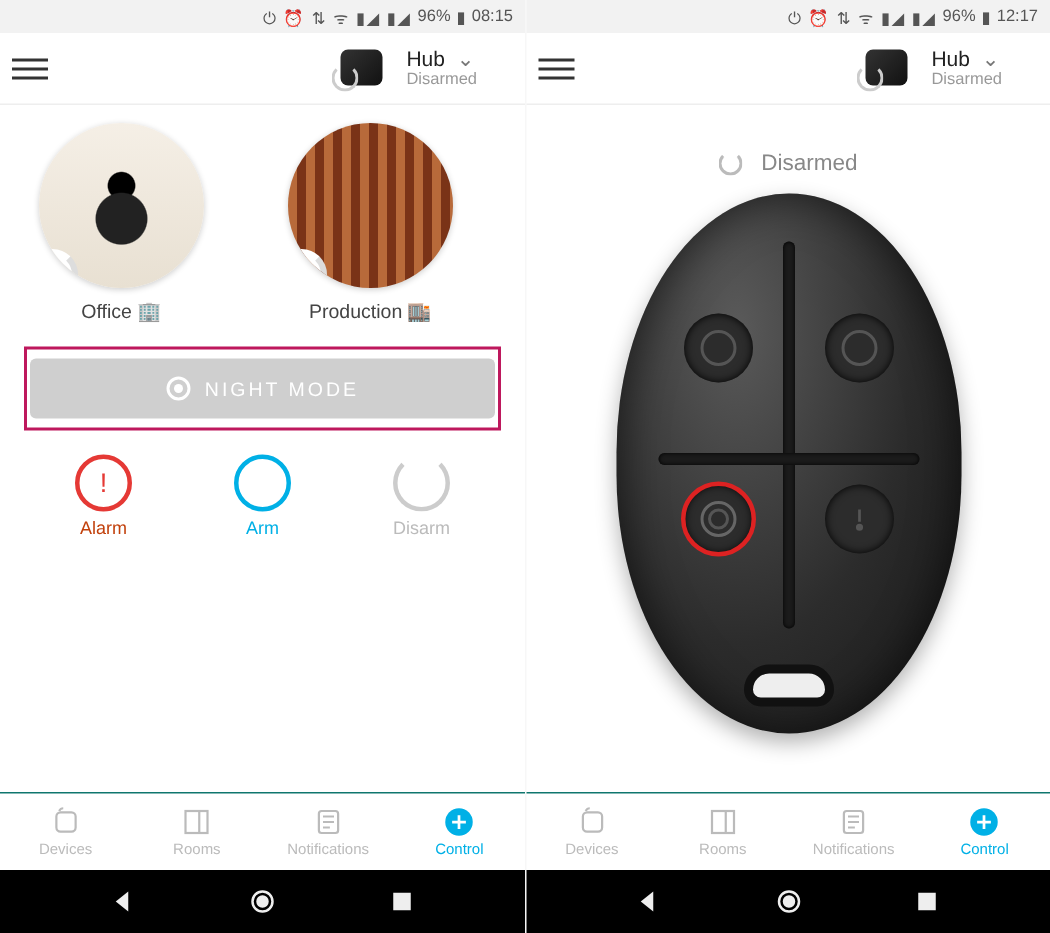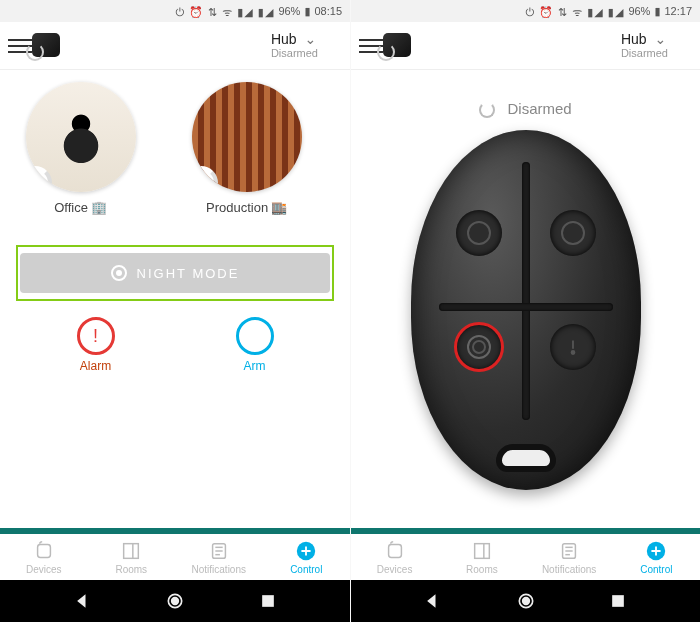--- a/index.html
+++ b/index.html
@@ -47,21 +47,21 @@
   .hamburger {
     width: 24px; height: 24px;
     display: flex; flex-direction: column; justify-content: center; gap: 4px;
     cursor: pointer;
   }
   .hamburger span { height: 2px; background:#333; }
   .hub-block {
     flex: 1;
     display: flex;
     align-items: center;
-    justify-content: space-between;
+    justify-content: flex-end;
     gap: 16px;
   }
   .hub-img {
     width: 28px; height: 24px;
     background: linear-gradient(135deg,#333,#111);
     border-radius: 5px;
     position: relative;
   }
   .hub-img::after {
     content:'';
@@ -101,21 +101,21 @@
     linear-gradient(90deg,#392c6a,#6b4d8a 50%,#392c6a),
     #2a2434;
     background-size:100% 100%, 100% 50%;
     background-position:0 0, 0 30%;
   }
   .wh-bg { background:
     repeating-linear-gradient(90deg,#b86a3a 0 6px,#7a3317 6px 12px),
     #3a2a18; }
 
   
-  .night-wrap { margin-top:30px; padding:6px 2px; border:2px solid #84cc16; }
+  .night-wrap { margin-top:16px; padding:6px 2px; border:2px solid #be185d; }
   .night-btn {
     width:100%; height:40px; border:none; border-radius:4px;
     background:#cfcfcf; color:#fff; font-size:13px; letter-spacing:2px;
     display:flex; align-items:center; justify-content:center; gap:10px;
   }
   .night-btn .dot {
     width:16px; height:16px; border:2px solid #fff; border-radius:50%;
     display:inline-flex; align-items:center; justify-content:center;
   }
   .night-btn .dot::after { content:''; width:6px;height:6px;border-radius:50%; background:#fff;}
@@ -127,21 +127,21 @@
   .alarm .act-icon { border-color:#e53935; color:#e53935; }
   .alarm .act-label { color:#c2410c; }
   .arm   .act-icon { border-color:#00b0e6; }
   .arm   .act-label { color:#00b0e6; }
   .disarm .act-icon { border-color:#ccc; color:#ccc; border-top-color:transparent;}
   .disarm .act-label { color:#bbb; }
   .act-label { font-size:12px; }
 
   
   .tabs {
-    height:52px; border-top:6px solid #0f766e;
+    height:52px; border-top:1px solid #0f766e;
     display:flex; justify-content:space-around; align-items:center;
   }
   .tab { text-align:center; color:#bbb; font-size:10px; cursor:pointer; flex:1;}
   .tab svg { width:22px; height:22px; display:block; margin:0 auto 2px;}
   .tab.active { color:#00b0e6; }
   .tab .t-icon { display:flex; justify-content:center; }
 
   
   .nav {
     height:42px; background:#000; display:flex; justify-content:space-evenly; align-items:center;
@@ -235,20 +235,24 @@
 
     <div class="actions">
       <div class="alarm">
         <div class="act-icon">!</div>
         <div class="act-label">Alarm</div>
       </div>
       <div class="arm">
         <div class="act-icon"></div>
         <div class="act-label">Arm</div>
       </div>
+      <div class="disarm">
+        <div class="act-icon"></div>
+        <div class="act-label">Disarm</div>
+      </div>
     </div>
   </div>
 
   <div class="tabs">
     <div class="tab">
       <div class="t-icon">
           <svg viewBox="0 0 24 24" fill="none" stroke="currentColor" stroke-width="1.6">
             <rect x="5" y="5" width="14" height="14" rx="3"></rect>
             <path d="M7 4c1-2 3-2 3-2"></path>
           </svg>

